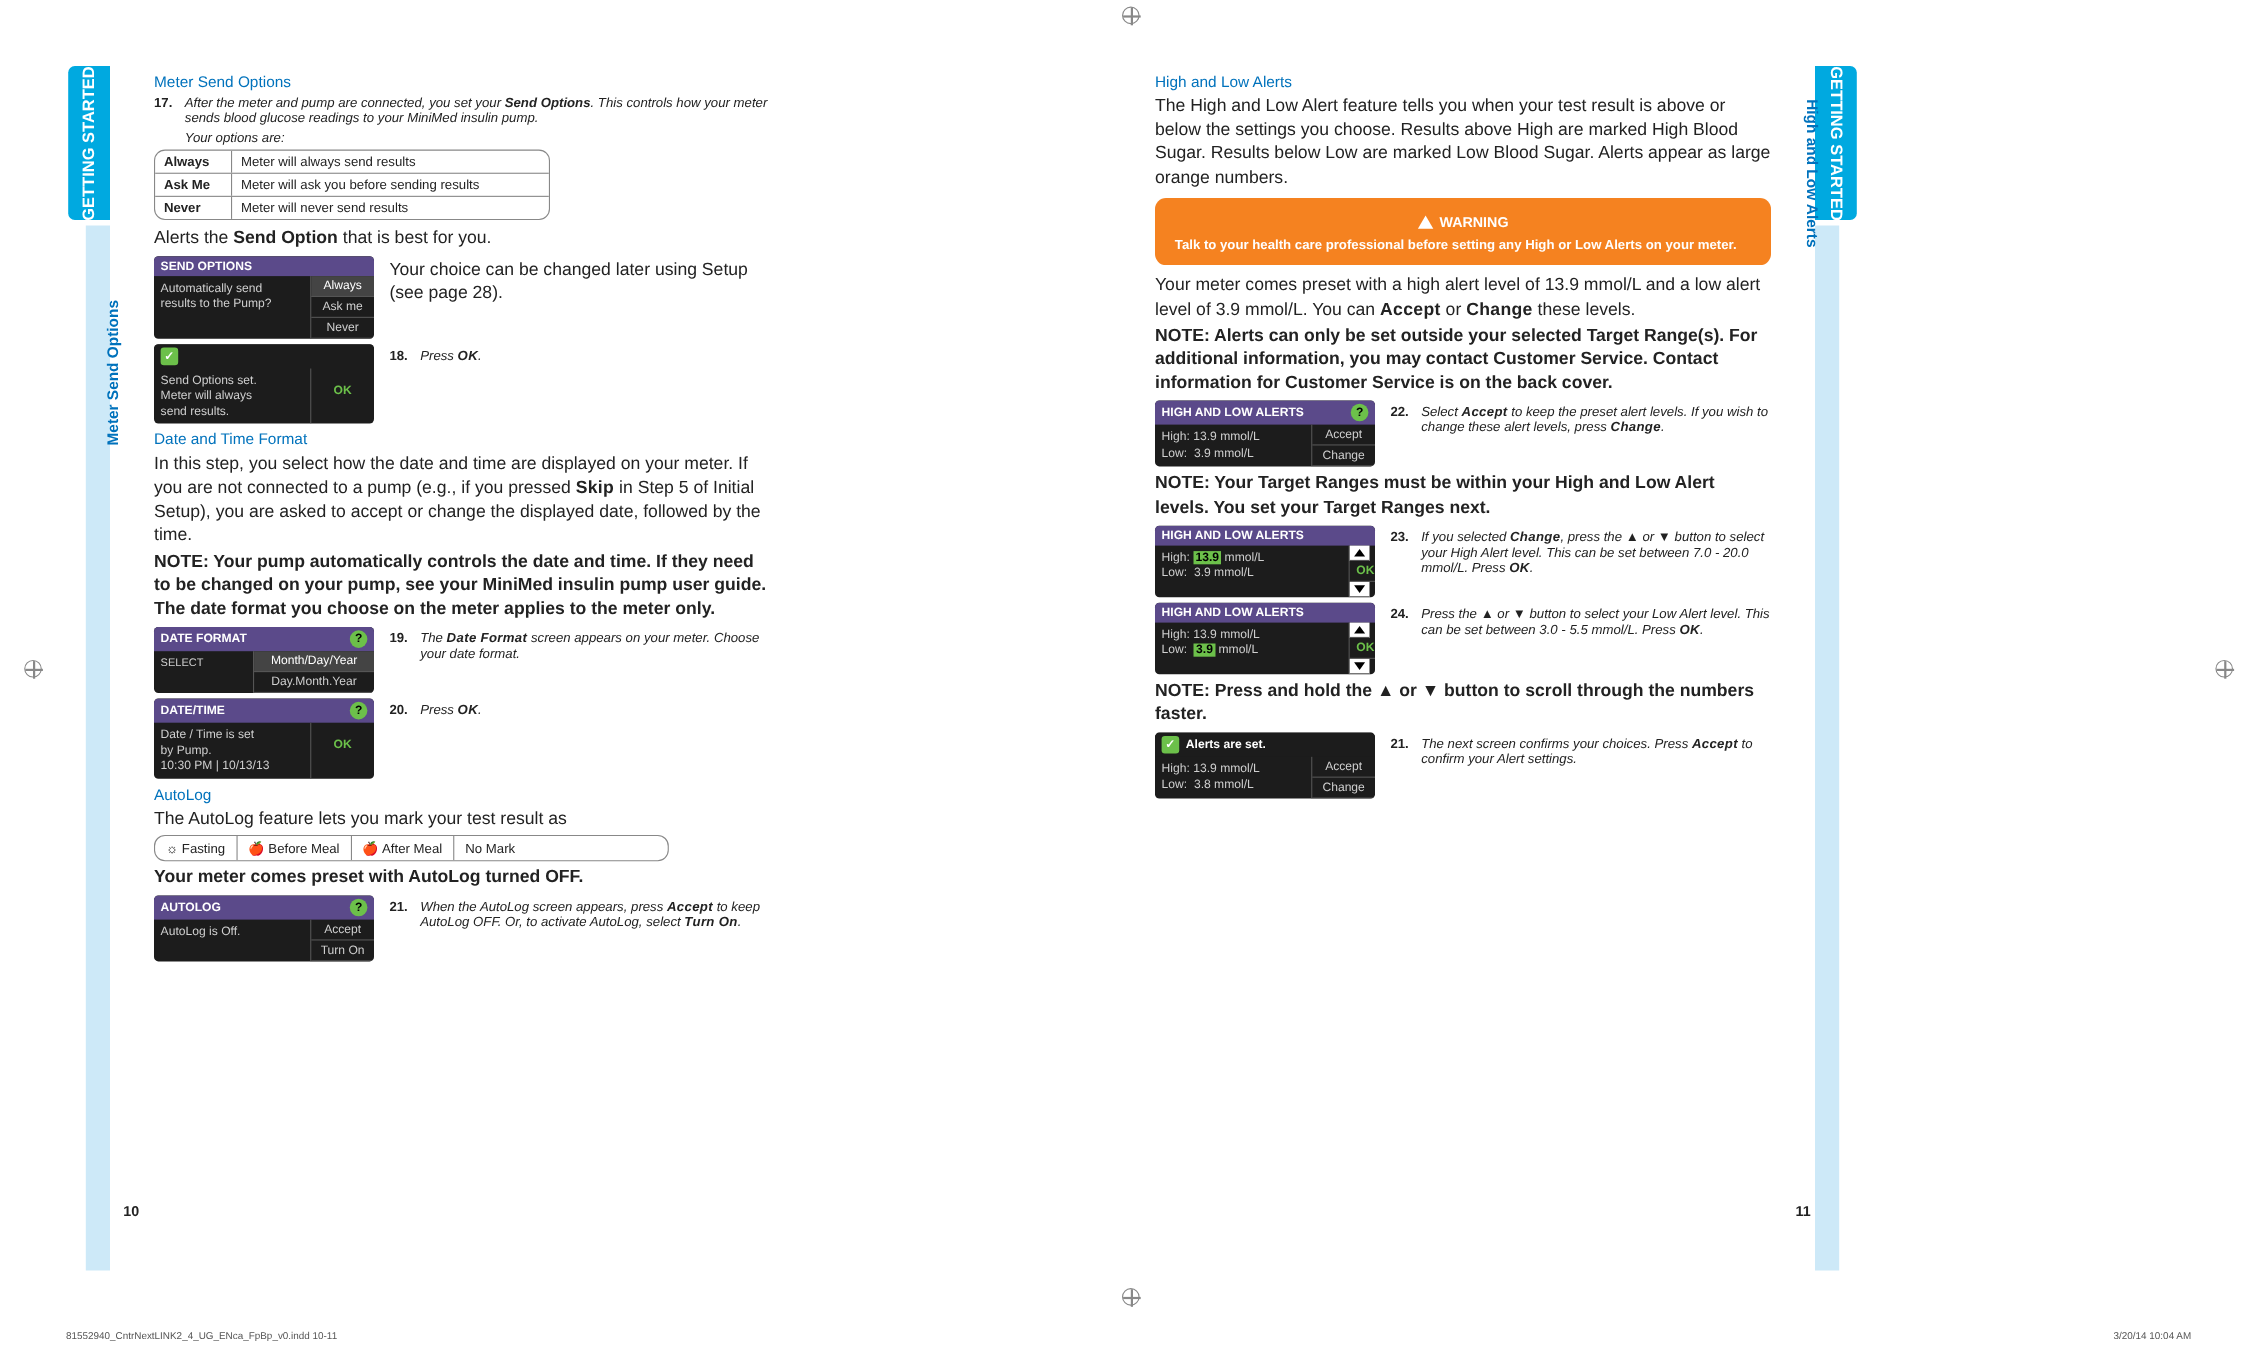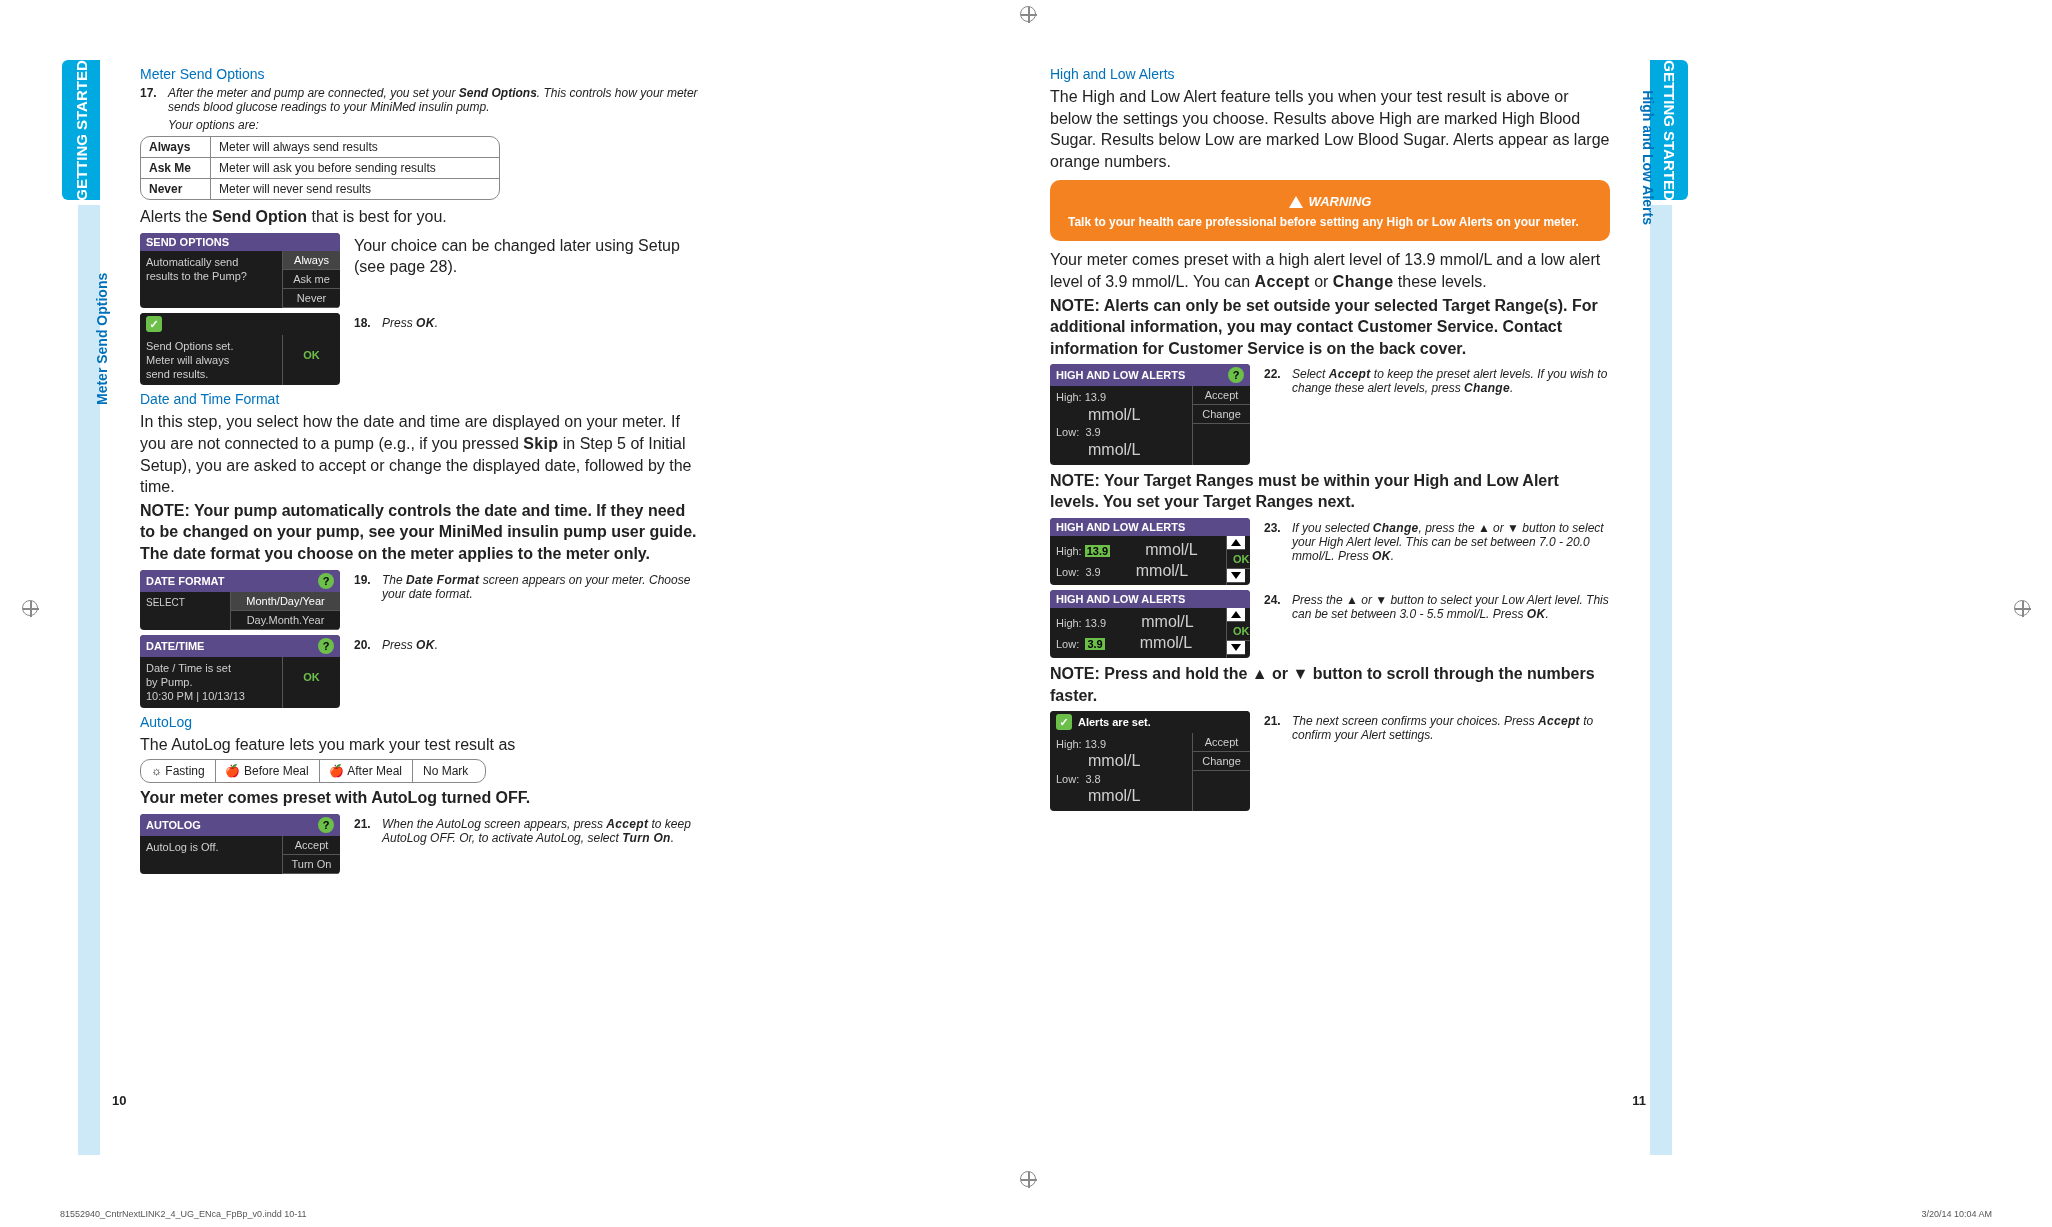--- a/index.html
+++ b/index.html
@@ -113,42 +113,42 @@
 .meter .help{width:16px;height:16px;background:#6cc04a;color:#000;border-radius:50%;text-align:center;font-weight:700;line-height:16px;font-size:11px;}
 .meter .chk{width:16px;height:16px;background:#6cc04a;color:#fff;border-radius:3px;text-align:center;font-weight:700;line-height:16px;font-size:11px;}
 .orange-box{
   background:var(--darkorange);
   color:#fff;
   border-radius:10px;
   padding:14px 18px 12px;
   margin:8px 0;
 }
 .orange-box .wt{
-  text-align:center;font-weight:700;font-size:13px;margin-bottom:6px;display:flex;align-items:center;justify-content:center;gap:6px;font-style:italic;
+  text-align:center;font-weight:700;font-size:13px;margin-bottom:6px;display:flex;align-items:center;justify-content:center;gap:6px;
 }
 .orange-box .wt .tri{width:0;height:0;border-left:7px solid transparent;border-right:7px solid transparent;border-bottom:12px solid #fff;}
 .autolog-table{
-  border:1px solid #888;border-radius:10px;display:flex;overflow:hidden;width:346px;margin:4px 0;
+  border:1px solid #888;border-radius:10px;display:flex;overflow:hidden;width:468px;margin:4px 0;
 }
 .autolog-table div{padding:4px 10px;border-right:1px solid #888;}
 .autolog-table div:last-child{border-right:none;}
 .pgnum{position:absolute;bottom:32px;font-weight:700;font-size:13px;}
 .pgnum.l{left:12px;}
 .pgnum.r{right:4px;}
 
 .reg{position:absolute;width:16px;height:16px;}
 .reg::before,.reg::after{content:"";position:absolute;background:#888;}
 .reg::before{left:7px;top:0;width:2px;height:16px;}
 .reg::after{top:7px;left:0;height:2px;width:16px;}
 .reg.circle{border:1px solid #888;border-radius:50%;}
 
 .slug{position:absolute;bottom:8px;font-size:9px;color:#555;}
 .slug.l{left:60px;}
 .slug.r{right:60px;}
-.small-sym{font-size:16px;margin-left:32px;}
+.small-sym{font-size:11px;}
 .meter .arrow-btn{width:18px;height:14px;background:#fff;display:flex;align-items:center;justify-content:center;}
 .meter .arrow-btn span{border-left:5px solid transparent;border-right:5px solid transparent;}
 .hl-val{background:#6cc04a;color:#000;padding:0 2px;font-weight:700;}
 </style>
 </head>
 <body>
 
 <div class="reg circle" style="top:6px;left:1020px"></div>
 <div class="reg circle" style="bottom:40px;left:1020px"></div>
 <div class="reg circle" style="top:600px;left:22px"></div>

